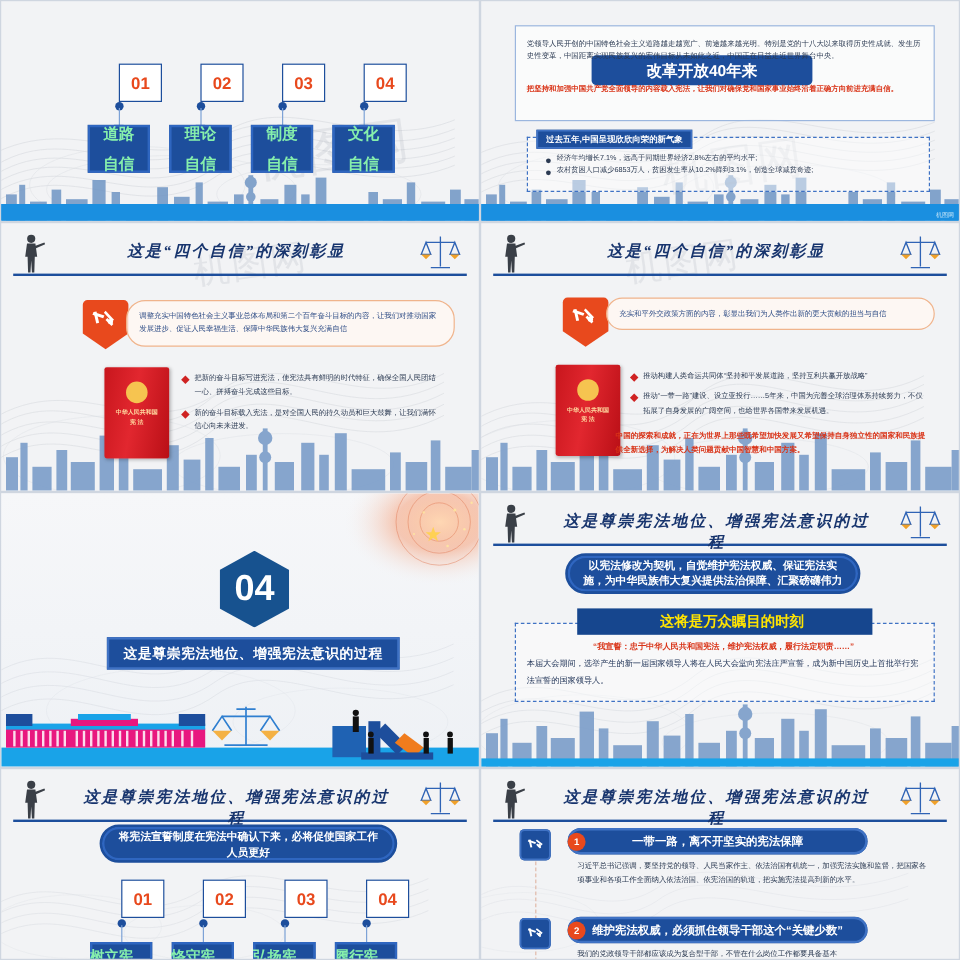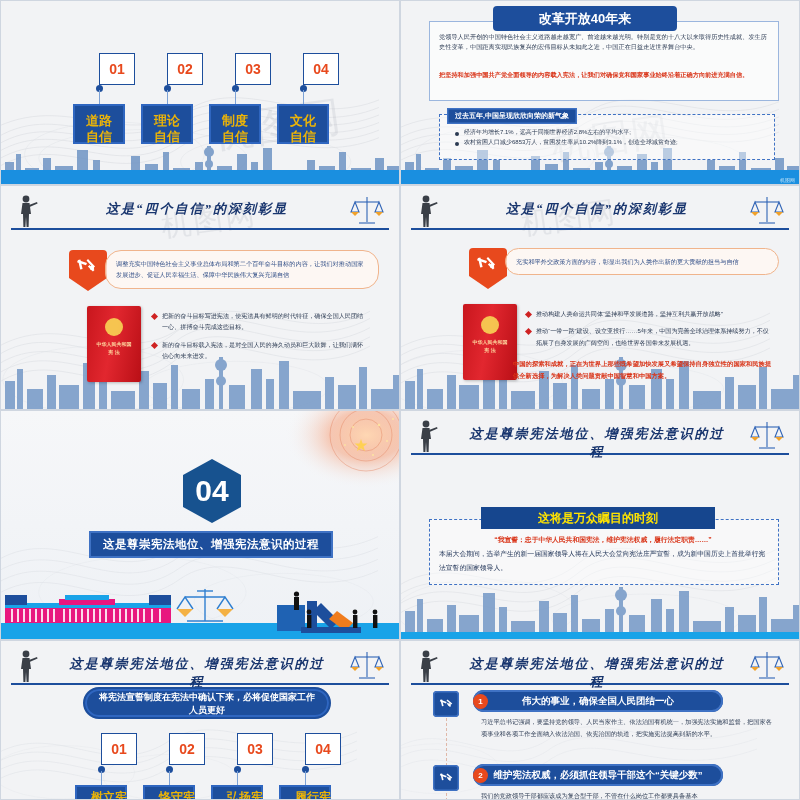--- a/index.html
+++ b/index.html
@@ -26,34 +26,34 @@
         border:2px solid #1d4e9c;box-shadow:inset 0 0 0 2px #2f66c0;
         display:flex;align-items:center;justify-content:center;line-height:1.45;font-weight:bold;}
 
   
   .numbox{position:absolute;width:34px;height:30px;background:#fff;border:1.6px solid #1d4e9c;
           display:flex;align-items:center;justify-content:center;color:#e8491d;font-weight:bold;font-size:14px;margin-left:16px;}
   .dot{position:absolute;width:7px;height:7px;border-radius:50%;background:#1d4e9c;}
   .stem{position:absolute;width:1px;background:#7da2d6;}
   .arrow{position:absolute;width:0;height:0;border-left:4px solid transparent;border-right:4px solid transparent;
          border-top:6px solid #5e8ccb;}
-  .bluebox{position:absolute;background:#1d4e9c;color:#eab308;display:flex;align-items:center;justify-content:flex-end;
+  .bluebox{position:absolute;background:#1d4e9c;color:#86efac;display:flex;align-items:center;justify-content:space-between;
            text-align:center;font-weight:bold;line-height:1.18;box-shadow:inset 0 0 0 2px #2f66c0;}
 
   
   .hdr{position:absolute;left:10px;right:10px;top:10px;height:32px;border-bottom:2px solid #1d4e9c;}
   .hdr .htitle{position:absolute;left:54px;top:4px;right:60px;text-align:center;color:#18356e;
                font-weight:bold;font-size:13px;font-family:"Liberation Serif","DejaVu Serif",serif;
                font-style:italic;letter-spacing:2px;}
   .speaker{position:absolute;left:6px;top:-2px;width:22px;height:34px;}
   .scales{position:absolute;right:4px;top:-2px;width:36px;height:34px;}
 
   
   .tbanner{position:absolute;background:#1d4e9c;color:#fff;font-weight:bold;text-align:center;
-           border-radius:4px;display:flex;align-items:center;justify-content:center;}
+           border-radius:4px;display:flex;align-items:center;justify-content:center;margin-top:40px;}
   .obox{position:absolute;border:1px solid #9bb6de;background:rgba(255,255,255,.62);}
   .dbox{position:absolute;border:1px dashed #3f72c4;background:rgba(255,255,255,.45);}
   .ptxt{font-size:6.2px;line-height:1.62;color:#2b3a52;}
   .ptxt.red{color:#d93418;font-weight:bold;}
   .bul{position:relative;padding-left:11px;font-size:6px;line-height:1.7;color:#2b3a52;}
   .bul:before{content:"";position:absolute;left:2px;top:5px;width:4px;height:4px;border-radius:50%;background:#2b3a52;}
   .subtag{position:absolute;background:#1d4e9c;color:#fff;font-size:7px;font-weight:bold;
           padding:3px 8px;box-shadow:inset 0 0 0 1.5px #3f72c4;}
 
   
@@ -627,23 +627,26 @@
             <line x1="6" y1="8" x2="30" y2="8"></line>
           <line x1="10" y1="29" x2="26" y2="29"></line>
           <path d="M2,18 L6,8 L10,18 Z"></path>
             <path d="M26,18 L30,8 L34,18 Z"></path>
         </g>
         <path d="M2,18 L10,18 L6,22 Z" fill="#f0a12a"></path>
           <path d="M26,18 L34,18 L30,22 Z" fill="#f0a12a"></path>
       </svg>
     </div>
 
+    <div class="pill" style="left:70px;top:50px;width:246px;height:34px;font-size:9px;padding:0 12px;box-sizing:border-box;">
+      <span>以宪法修改为契机，自觉维护宪法权威、保证宪法实施，为中华民族伟大复兴提供法治保障、汇聚磅礴伟力</span>
+      </div>
 
     <div class="dbox" style="left:28px;top:108px;width:348px;height:64px;"></div>
-    <div class="hilite" style="left:80px;top:96px;width:234px;height:22px;">
+    <div class="hilite" style="left:80px;top:96px;width:234px;height:22px;padding-left:12px;">
       <span>这将是万众瞩目的时刻</span>
       </div>
     <div class="quote" style="position:absolute;left:38px;top:122px;width:328px;">
       <div class="q1" style="text-align:center;">“我宣誓：忠于中华人民共和国宪法，维护宪法权威，履行法定职责……”</div>
       <div>本届大会期间，选举产生的新一届国家领导人将在人民大会堂向宪法庄严宣誓，成为新中国历史上首批举行宪法宣誓的国家领导人。</div>
     </div>
 
     <div style="position:absolute;left:0;right:0;bottom:0;height:7px;background:#19a3e8;"></div>
   </div>
 
@@ -768,21 +771,21 @@
           <path d="M15,6.5 l7,5.6 l-1.5,1.7 l-6.8,-5.7 Z"></path>
           <circle cx="18" cy="14" r="2"></circle>
           <path d="M15.6,11.3 l4.6,4.6 l-1.5,1.5 l-4.6,-4.6 Z"></path>
         </g>
       </svg>
       </div>
     <div class="onum" style="left:72px;top:53px;">
       <span>1</span>
       </div>
     <div class="pbar" style="left:72px;top:49px;width:250px;">
-      <span>伟大的事业，确保全国人民团结一心</span>
+      <span>一带一路，离不开坚实的宪法保障</span>
       </div>
     <div class="body8" style="left:80px;top:75px;width:296px;">习近平总书记强调，要坚持党的领导、人民当家作主、依法治国有机统一，加强宪法实施和监督，把国家各项事业和各项工作全面纳入依法治国、依宪治国的轨道，把实施宪法提高到新的水平。</div>
 
     <div class="pbadge" style="left:32px;top:124px;">
       <svg viewBox="0 0 26 26" width="18" height="18">
         <g fill="#fff">
           <path d="M5,7 l9,3 l-.9,2.1 l-9,-3 Z"></path>
           <path d="M5,7 l2.2,9.4 l2.3,-.6 l-2.1,-9.2 Z"></path>
           <path d="M15,6.5 l7,5.6 l-1.5,1.7 l-6.8,-5.7 Z"></path>
           <circle cx="18" cy="14" r="2"></circle>

